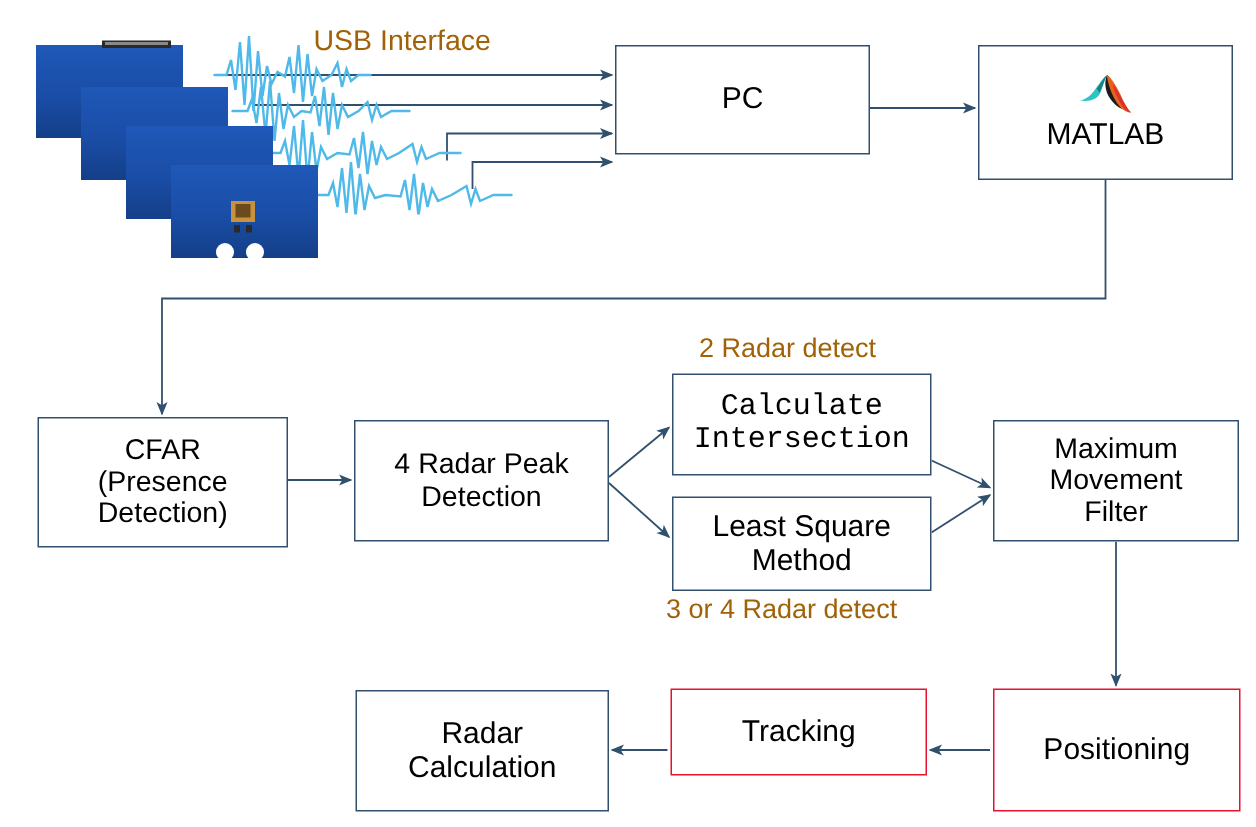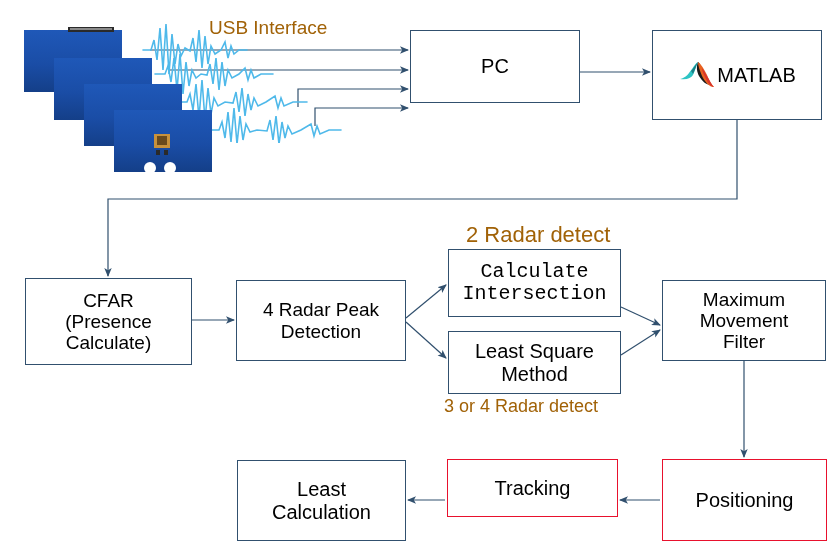--- a/index.html
+++ b/index.html
@@ -50,21 +50,21 @@
   .boards {
     position: absolute;
     z-index: 2;
   }
   .waves {
     position: absolute;
     z-index: 1;
   }
   .matlab-inner {
     display: flex;
-    flex-direction: row;
+    flex-direction: column;
     align-items: center;
     justify-content: center;
     gap: 1px;
   }
 </style>
 </head>
 <body>
 
 <div id="canvas">
 
@@ -193,21 +193,21 @@
       <path d="M744,361 L744,457"></path>
 
       <path d="M660,500 L620,500"></path>
 
       <path d="M445,500 L408,500"></path>
     </g>
   </svg>
 
   <div class="caption" style="left:209px; top:17px; font-size:19px;">USB Interface</div>
 
-  <div class="caption" style="left:466px; top:222px; font-size:22px;">2 Radar detect</div>
+  <div class="caption" style="left:466px; top:222px; font-size:18px;">2 Radar detect</div>
 
   <div class="caption" style="left:444px; top:396px; font-size:18px;">3 or 4 Radar detect</div>
 
   <div class="node" style="left:410px; top:30px; width:170px; height:73px; font-size:20px;">PC</div>
 
   <div class="node" style="left:652px; top:30px; width:170px; height:90px;">
     <div class="matlab-inner">
       <svg width="38" height="30" viewBox="0 0 38 30">
         <path d="M2,19 C8,18 11,13 14,9 C16,6 18,3 20,2 C18,6 17,11 15,15 C13,18 9,20 2,19 Z" fill="#2ec4c4"></path>
         <path d="M20,2 C22,3 23,7 25,12 C27,17 29,22 33,25 C28,25 24,21 21,16
@@ -217,35 +217,35 @@
         <path d="M24,8 C27,12 30,18 33,23 C34,25 35,26 36,27 C33,27 30,23 28,19
                  C26,15 24,11 24,8 Z" fill="#d8342b"></path>
         <path d="M13,11 C15,9 17,5 20,2 C18,6 17,10 15,14 C14,12 13,11 13,11 Z" fill="#1b7f86"></path>
       </svg>
       <span style="font-size:20px;">MATLAB</span>
     </div>
   </div>
 
   <div class="node" style="left:25px; top:278px; width:167px; height:87px; font-size:19px;">CFAR
 (Presence
-Calculate)</div>
+Detection)</div>
 
   <div class="node" style="left:236px; top:280px; width:170px; height:81px; font-size:19px;">4 Radar Peak
 Detection</div>
 
   <div class="node" style="left:448px; top:249px; width:173px; height:68px; font-size:20px;font-family:Liberation Mono, monospace;">Calculate
 Intersection</div>
 
   <div class="node" style="left:448px; top:331px; width:173px; height:63px; font-size:20px;">Least Square
 Method</div>
 
   <div class="node" style="left:662px; top:280px; width:164px; height:81px; font-size:19px;">Maximum
 Movement
 Filter</div>
 
   <div class="node red" style="left:662px; top:459px; width:165px; height:82px; font-size:20px;">Positioning</div>
 
   <div class="node red" style="left:447px; top:459px; width:171px; height:58px; font-size:20px;">Tracking</div>
 
-  <div class="node" style="left:237px; top:460px; width:169px; height:81px; font-size:20px;">Least
+  <div class="node" style="left:237px; top:460px; width:169px; height:81px; font-size:20px;">Radar
 Calculation</div>
 
 </div>
 
 </body></html>

